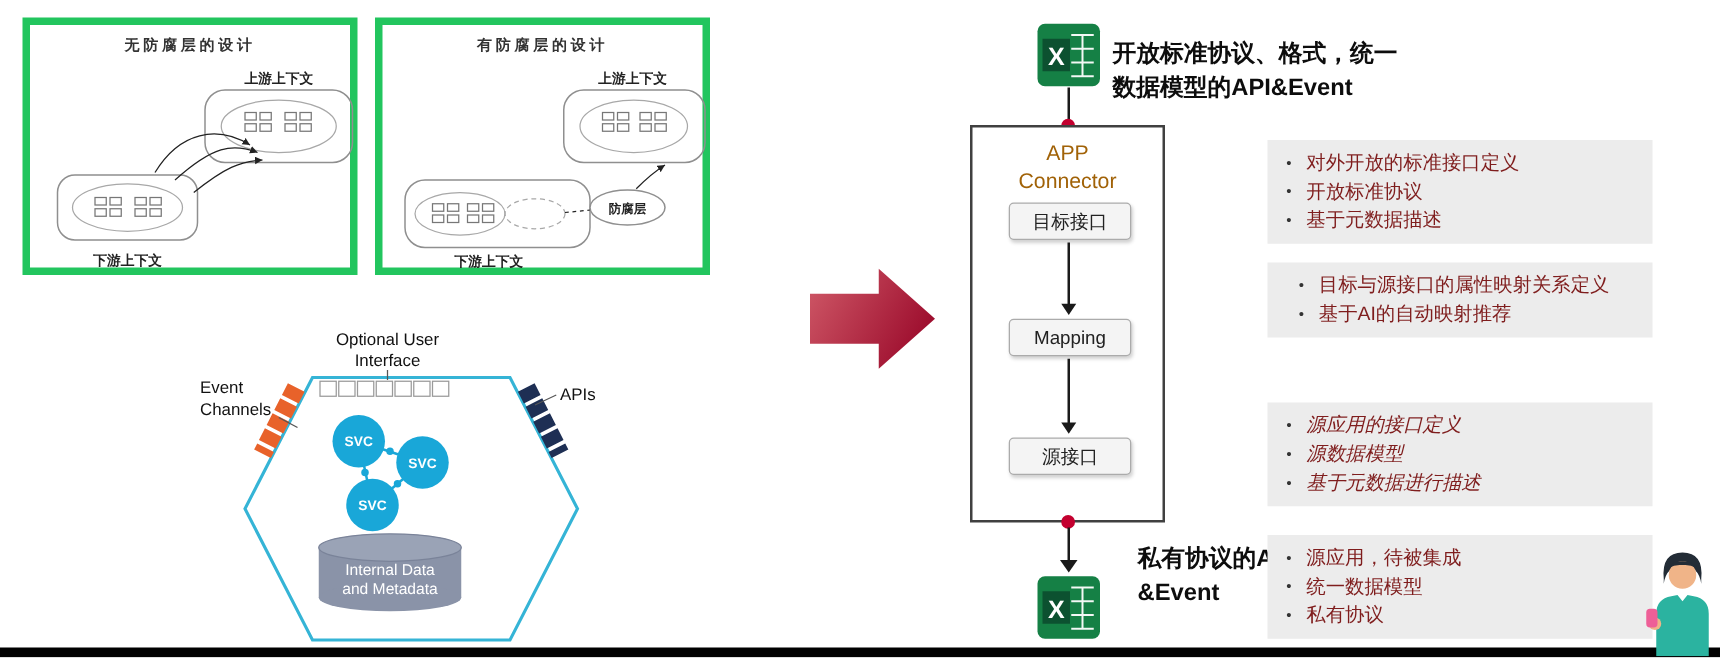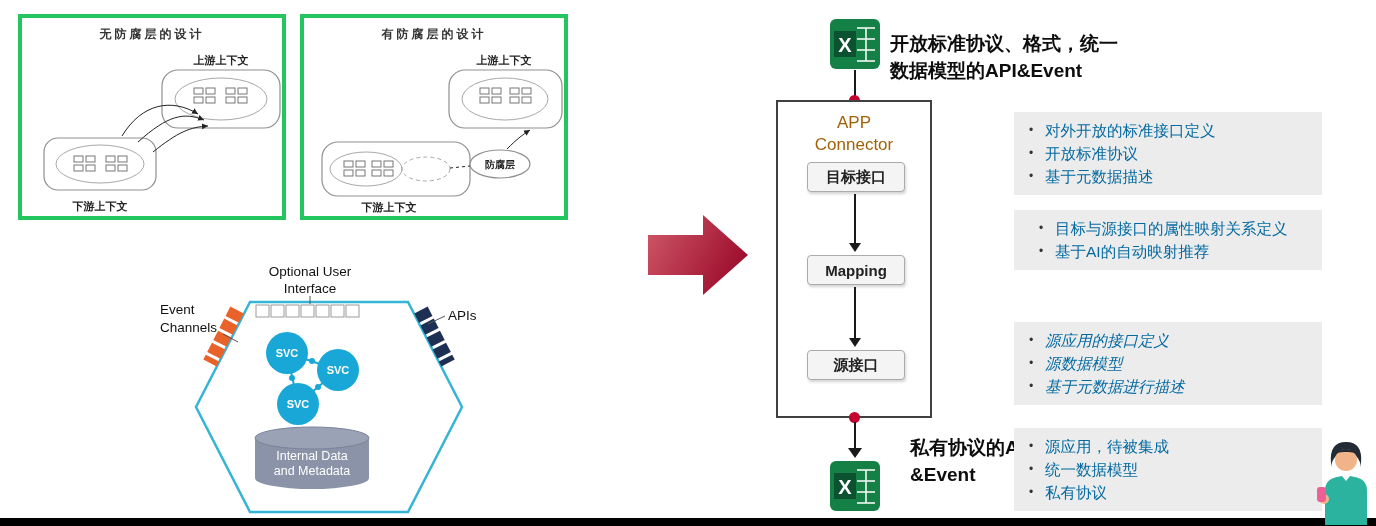--- a/index.html
+++ b/index.html
@@ -1,20 +1,20 @@
 <!DOCTYPE html>
 <html><head>
 <meta charset="utf-8">
 <style>
   * { box-sizing: border-box; margin: 0; padding: 0; }
   body { font-family: "Liberation Sans", "DejaVu Sans", sans-serif; background: #fff; }
   .slide { position: relative; width: 1376px; height: 526px; background: #ffffff; overflow: hidden; }
 
   
-  .acl-panel { position: absolute; border: 4px solid #22c55e; background: #fff; width: 268px; height: 206px; }
+  .acl-panel { position: absolute; border: 6px solid #22c55e; background: #fff; width: 268px; height: 206px; }
   .acl-title { position: absolute; top: 8px; left: 0; right: 0; text-align: center; font-size: 12px; font-weight: bold; letter-spacing: 3px; color: #333; }
   .panel-svg { position: absolute; left: 0; top: 0; }
   .mini-box { fill: none; stroke: #8f8f8f; stroke-width: 1.2; }
   .mini-ellipse { fill: none; stroke: #a8a8a8; stroke-width: 1; }
   .mini-ellipse.dashed { stroke-dasharray: 4 3; }
   .mini-cell { fill: #fff; stroke: #777; stroke-width: 1; }
   .mini-label { font-size: 11px; fill: #222; text-anchor: middle; font-weight: 600; }
   .mini-arrow { fill: none; stroke: #222; stroke-width: 1; }
   .acl-ellipse { fill: #fff; stroke: #8f8f8f; stroke-width: 1.2; }
 
@@ -25,28 +25,28 @@
   .cyl-text { font-size: 12.5px; fill: #fff; text-anchor: middle; }
 
   
   .big-arrow { position: absolute; left: 648px; top: 208px; }
 
   
   .excel-icon { position: absolute; }
   .caption { position: absolute; font-size: 19px; font-weight: bold; color: #0d0d0d; line-height: 27px; white-space: nowrap; }
   .connector-box { position: absolute; left: 776px; top: 100px; width: 156px; height: 318px; border: 2px solid #404040; background: #fff; }
   .connector-title { margin-top: 10px; text-align: center; font-size: 17px; color: #a16207; line-height: 22px; }
-  .step-btn { position: absolute; left: 29px; width: 98px; height: 30px; background: #f4f4f4; border: 1px solid #ababab; border-radius: 4px; box-shadow: 1px 2px 3px rgba(0,0,0,0.18); font-size: 15px; color: #222; display: flex; align-items: center; justify-content: center; font-weight: bold; }
+  .step-btn { position: absolute; left: 29px; width: 98px; height: 30px; background: #f4f4f4; border: 1px solid #ababab; border-radius: 4px; box-shadow: 1px 2px 3px rgba(0,0,0,0.18); font-size: 15px; color: #222; display: flex; align-items: center; justify-content: center; }
   .vline { position: absolute; width: 2px; background: #1a1a1a; }
   .arrowhead { position: absolute; width: 0; height: 0; border-left: 6px solid transparent; border-right: 6px solid transparent; border-top: 9px solid #1a1a1a; }
   .red-dot { position: absolute; width: 11px; height: 11px; border-radius: 50%; background: #c3002f; }
 
   
   .note-box { position: absolute; left: 1014px; width: 308px; background: #ececec; padding: 7px 14px; }
-  .note-item { position: relative; padding-left: 17px; font-size: 15.5px; line-height: 23px; color: #0369a1; white-space: nowrap; }
+  .note-item { position: relative; padding-left: 17px; font-size: 15.5px; line-height: 23px; color: #7f1d1d; white-space: nowrap; }
   .note-item::before { content: "•"; position: absolute; left: 1px; top: 0; font-size: 12px; line-height: 23px; color: #333; }
 
   .bottom-bar { position: absolute; left: 0; top: 518px; width: 1376px; height: 8px; background: #010101; z-index: 5; }
   .presenter { position: absolute; left: 1316px; top: 437px; z-index: 6; }
 </style>
 </head>
 <body>
 
 <div class="slide">
 

